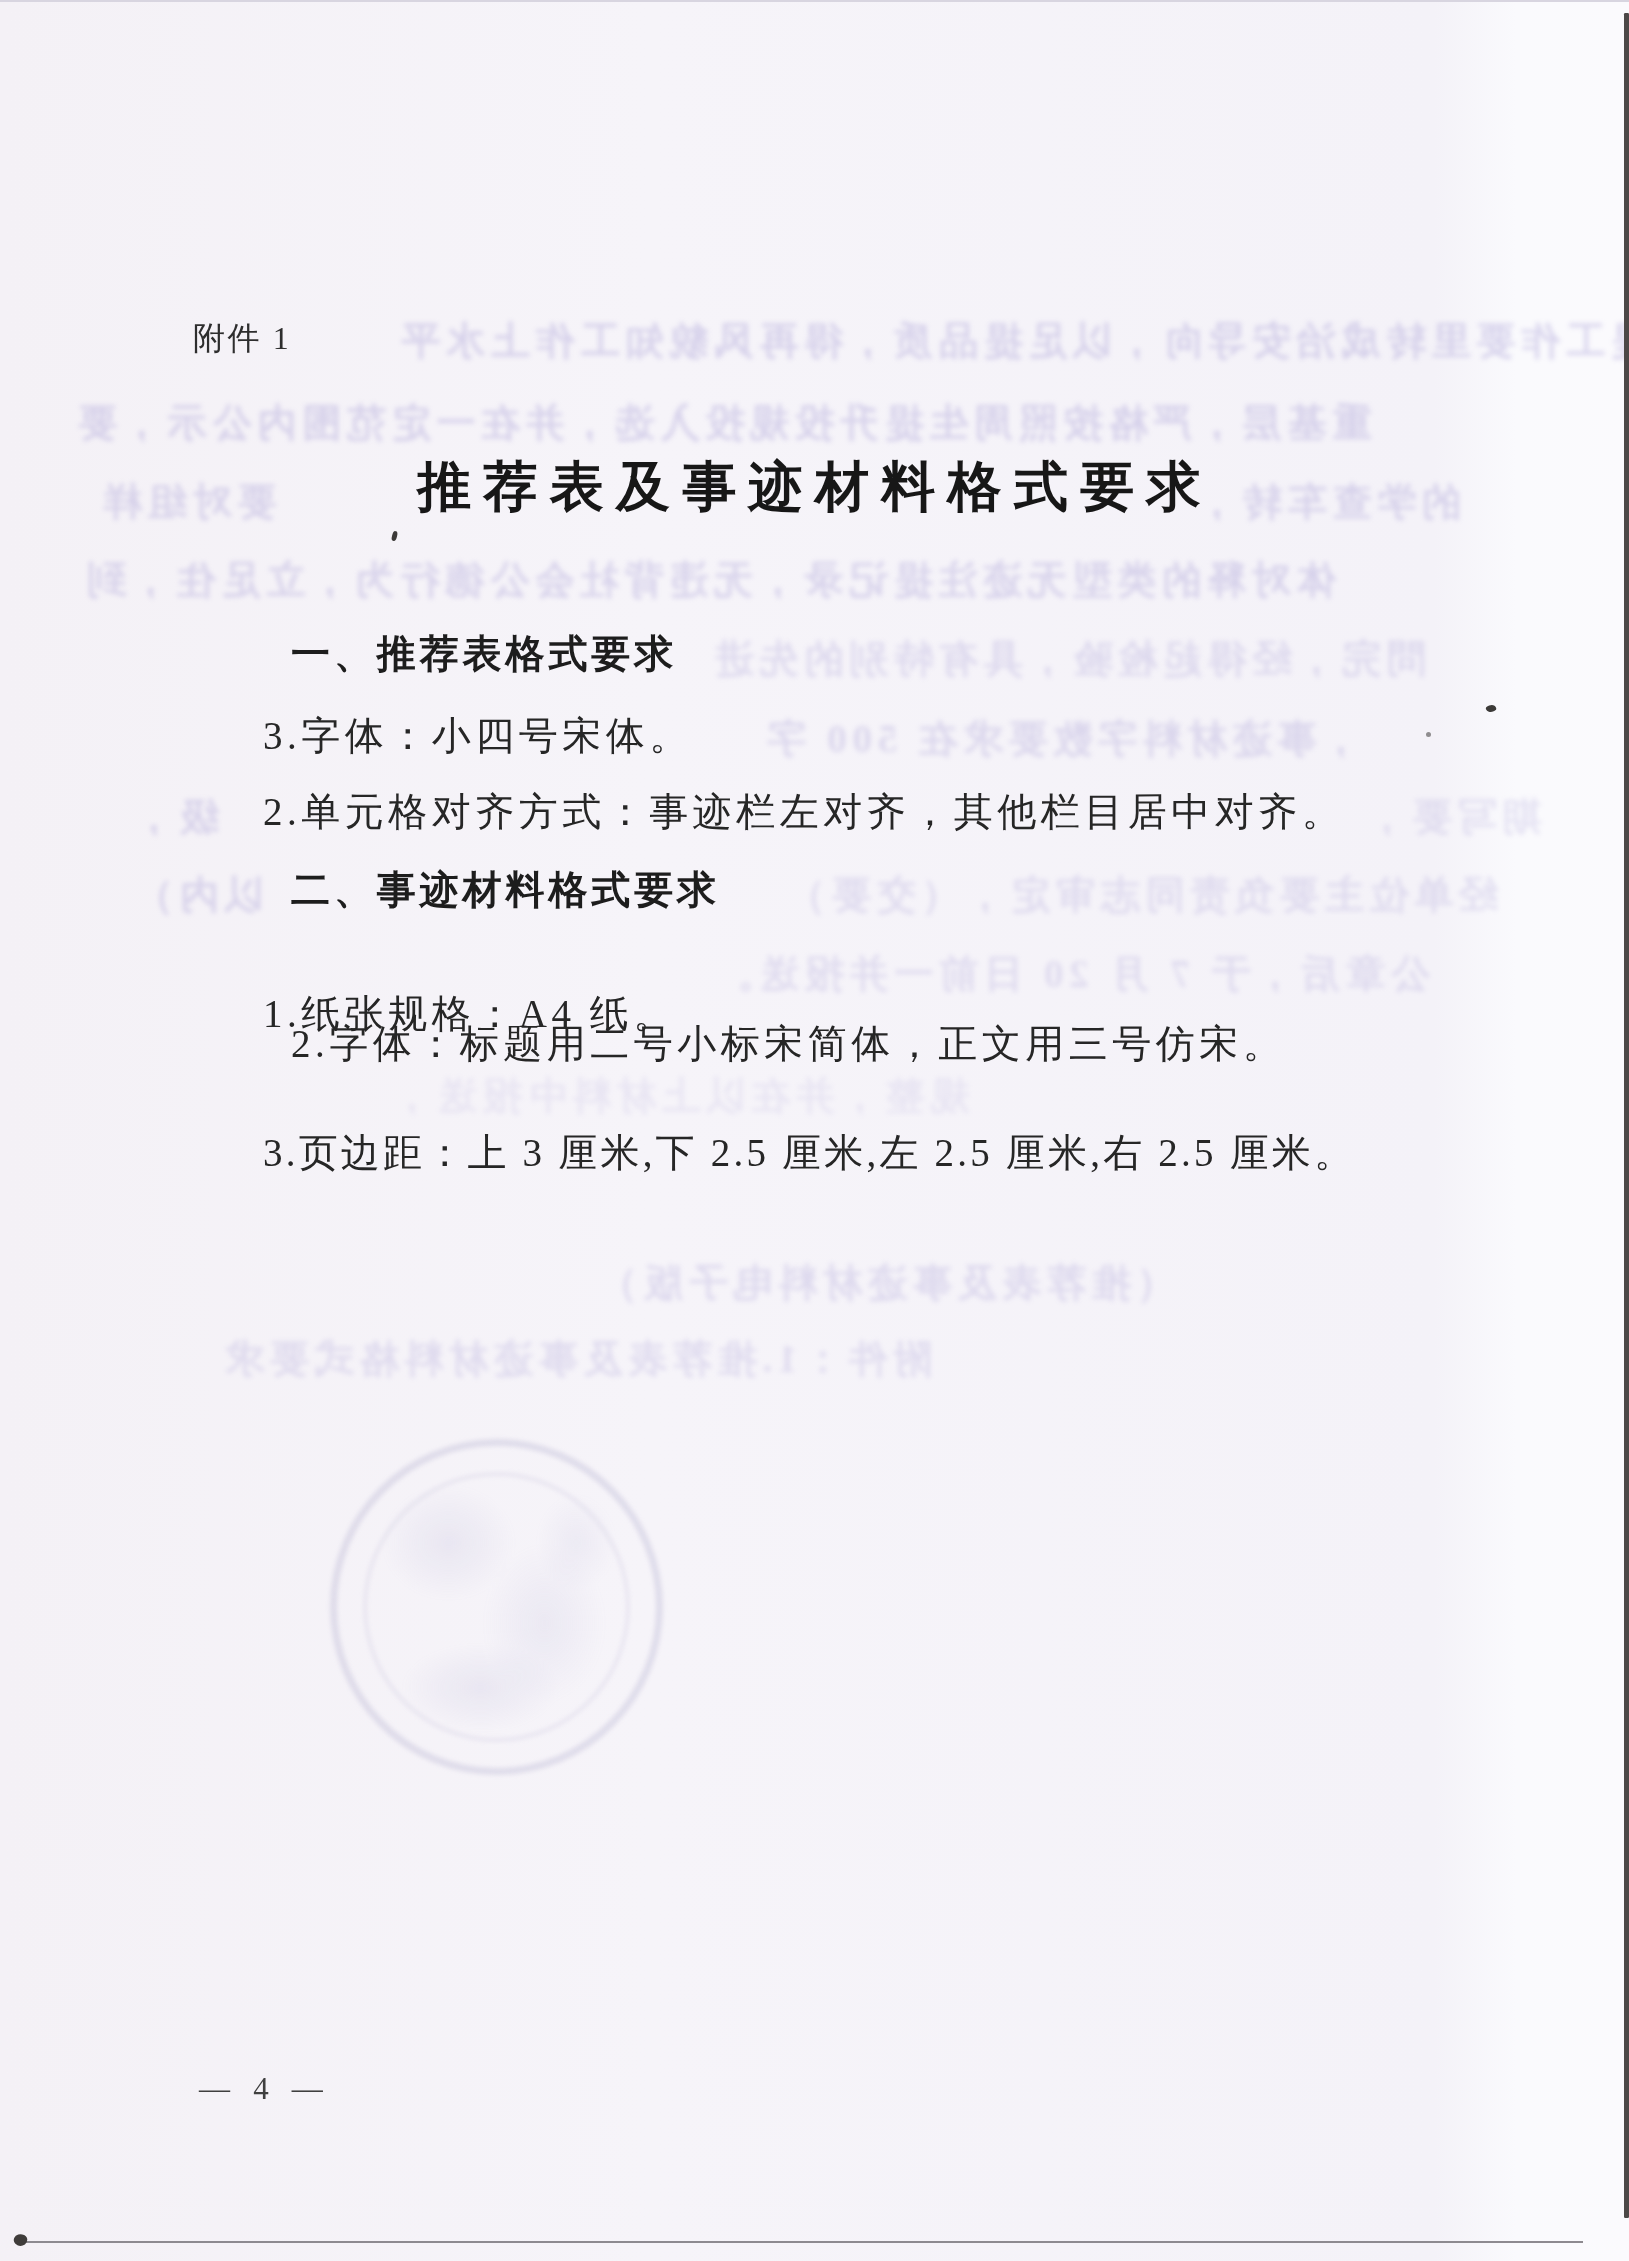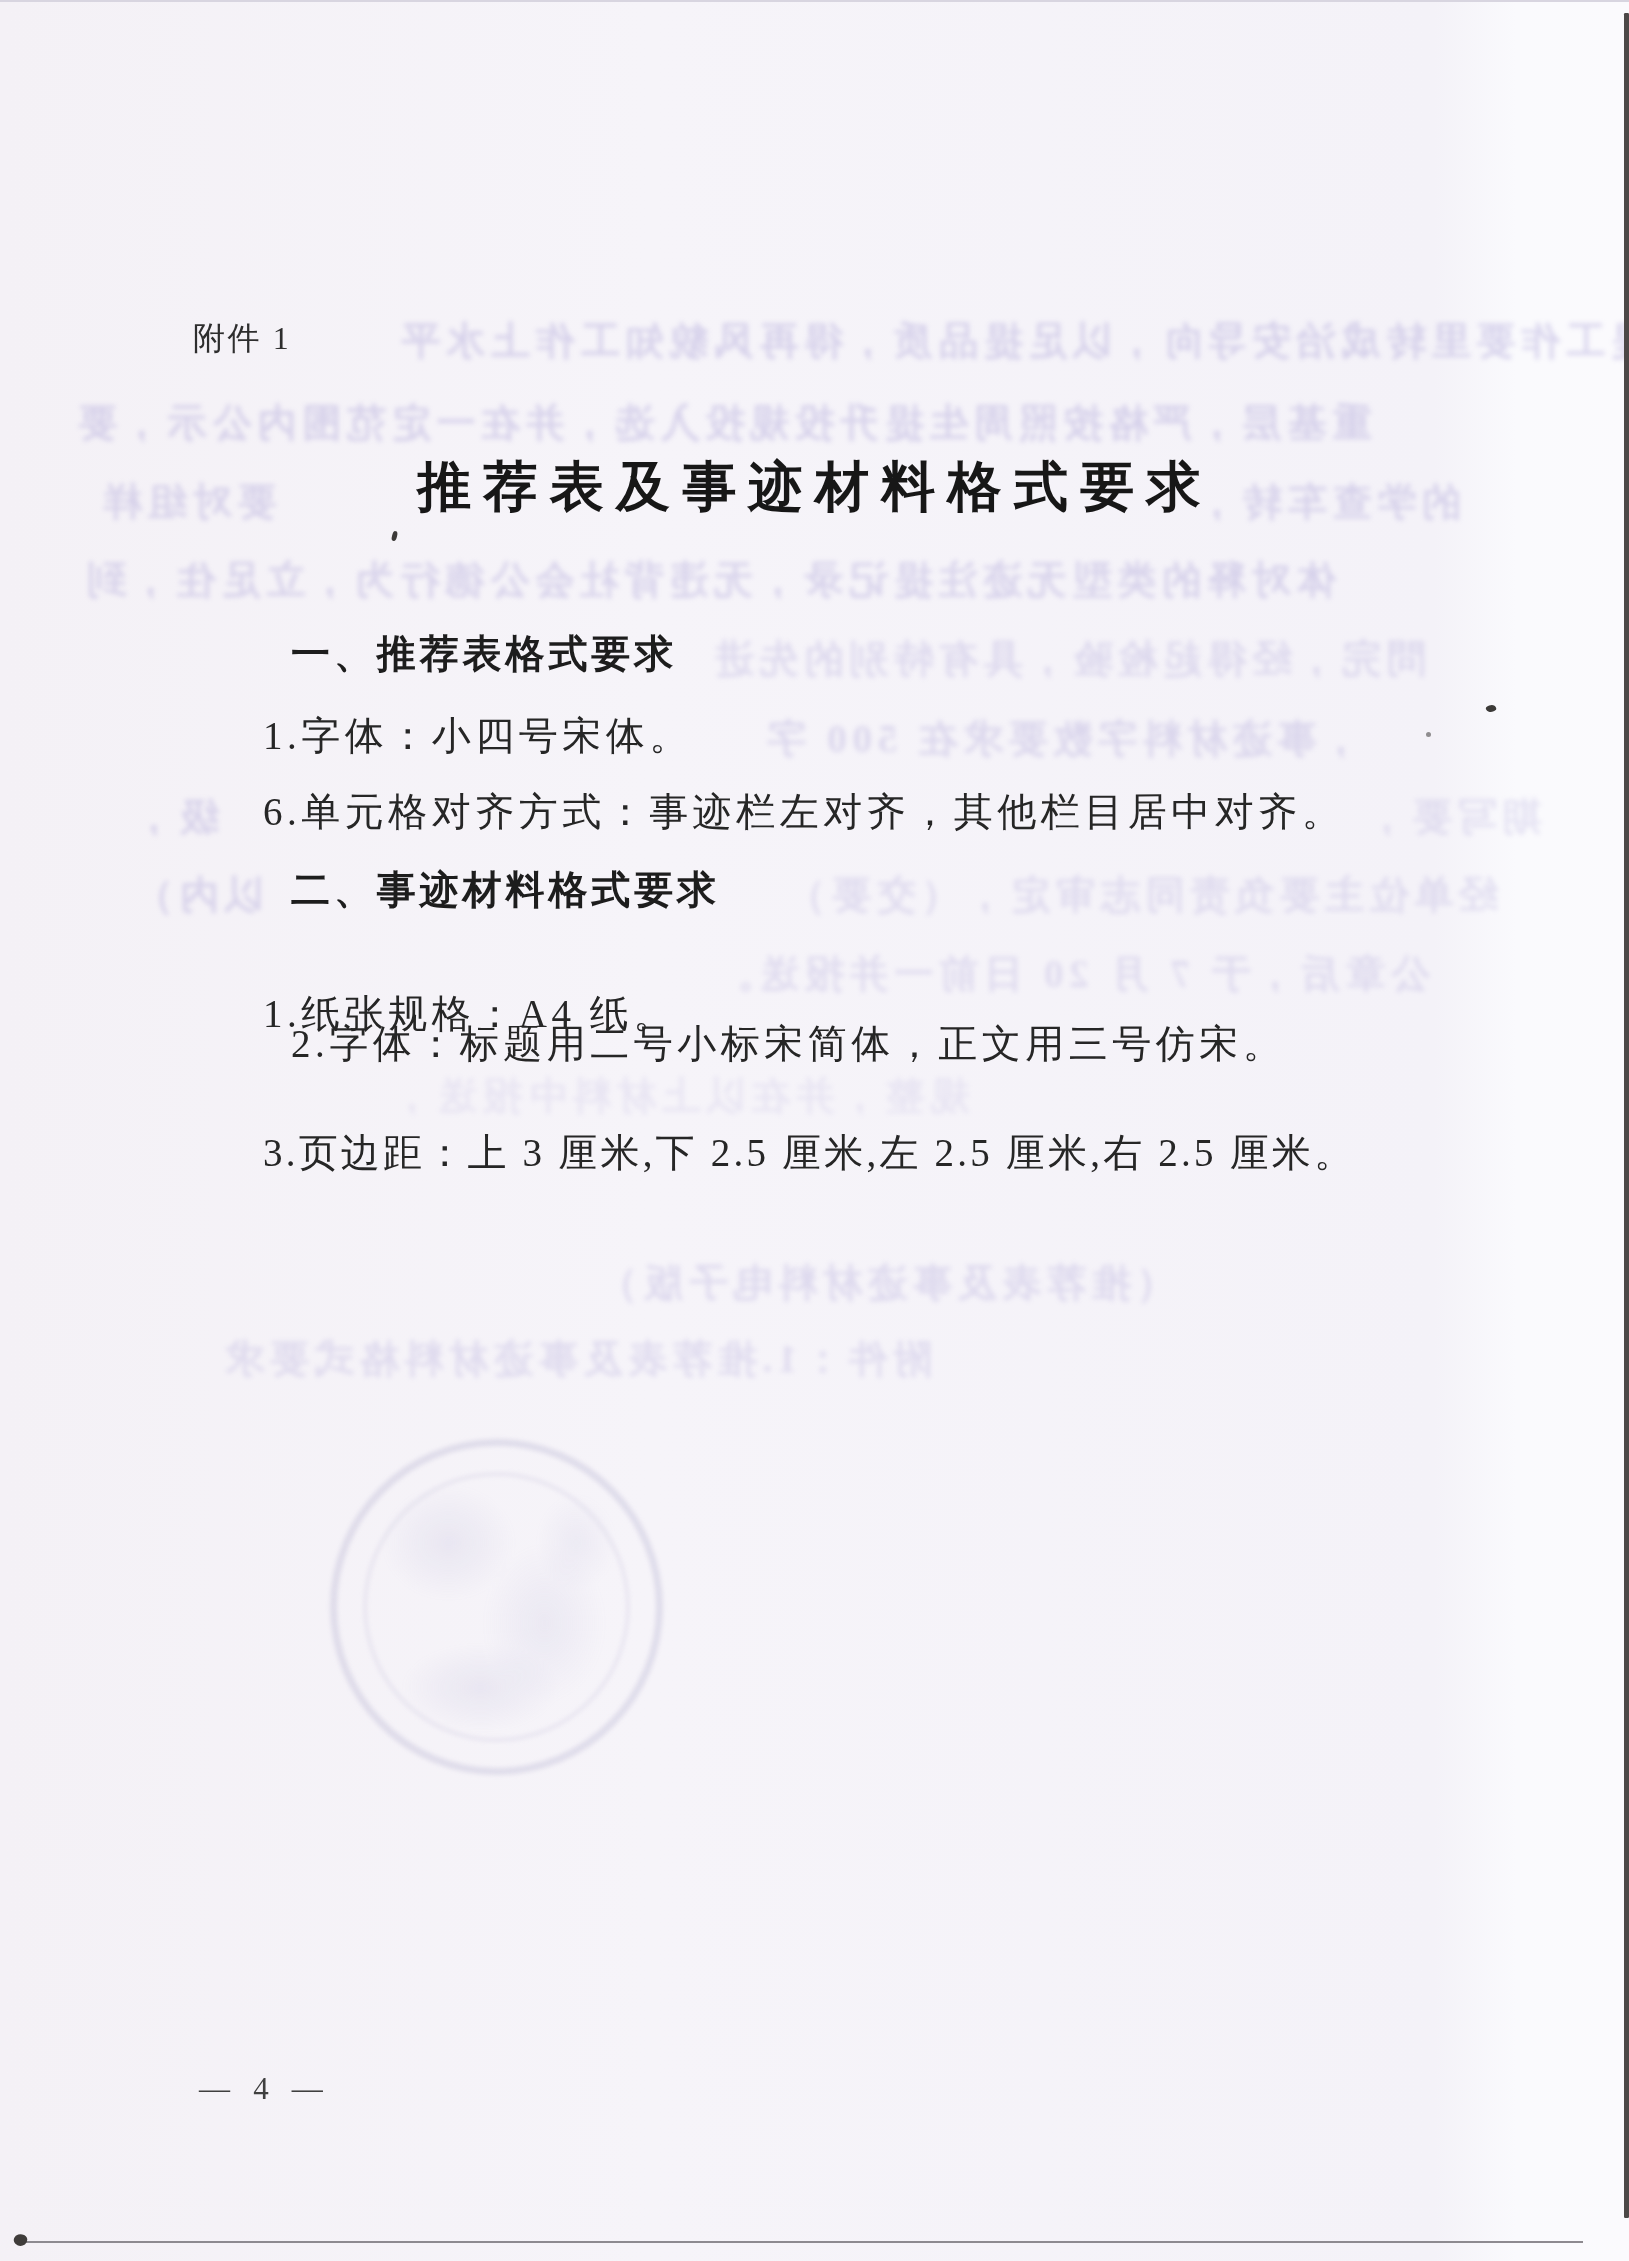--- a/index.html
+++ b/index.html
@@ -97,22 +97,22 @@
   <div class="bleed bl14">（推荐表及事迹材料电子版）</div>
   <div class="bleed bl15">附件：1.推荐表及事迹材料格式要求</div>
 
   <div class="stamp"></div>
 
   <div class="txt attachment">附件 1</div>
 
   <div class="txt heading h1">一、推荐表格式要求</div>
 
   <div class="txt doc-title">推荐表及事迹材料格式要求</div>
-  <div class="txt body-line i1a">1.字体：小四号宋体。</div>
-  <div class="txt body-line i1b">6.单元格对齐方式：事迹栏左对齐，其他栏目居中对齐。</div>
+  <div class="txt body-line i1a">3.字体：小四号宋体。</div>
+  <div class="txt body-line i1b">2.单元格对齐方式：事迹栏左对齐，其他栏目居中对齐。</div>
 
   <div class="txt heading h2">二、事迹材料格式要求</div>
   <div class="txt body-line i2a">1.纸张规格：A4 纸。</div>
   <div class="txt body-line i2b">2.字体：标题用二号小标宋简体，正文用三号仿宋。</div>
   <div class="txt body-line i2c">3.页边距：上 3 厘米,下 2.5 厘米,左 2.5 厘米,右 2.5 厘米。</div>
 
   <div class="txt page-number">— 4 —</div>
 
   <div class="top-edge"></div>
   <div class="right-edge-line"></div>

